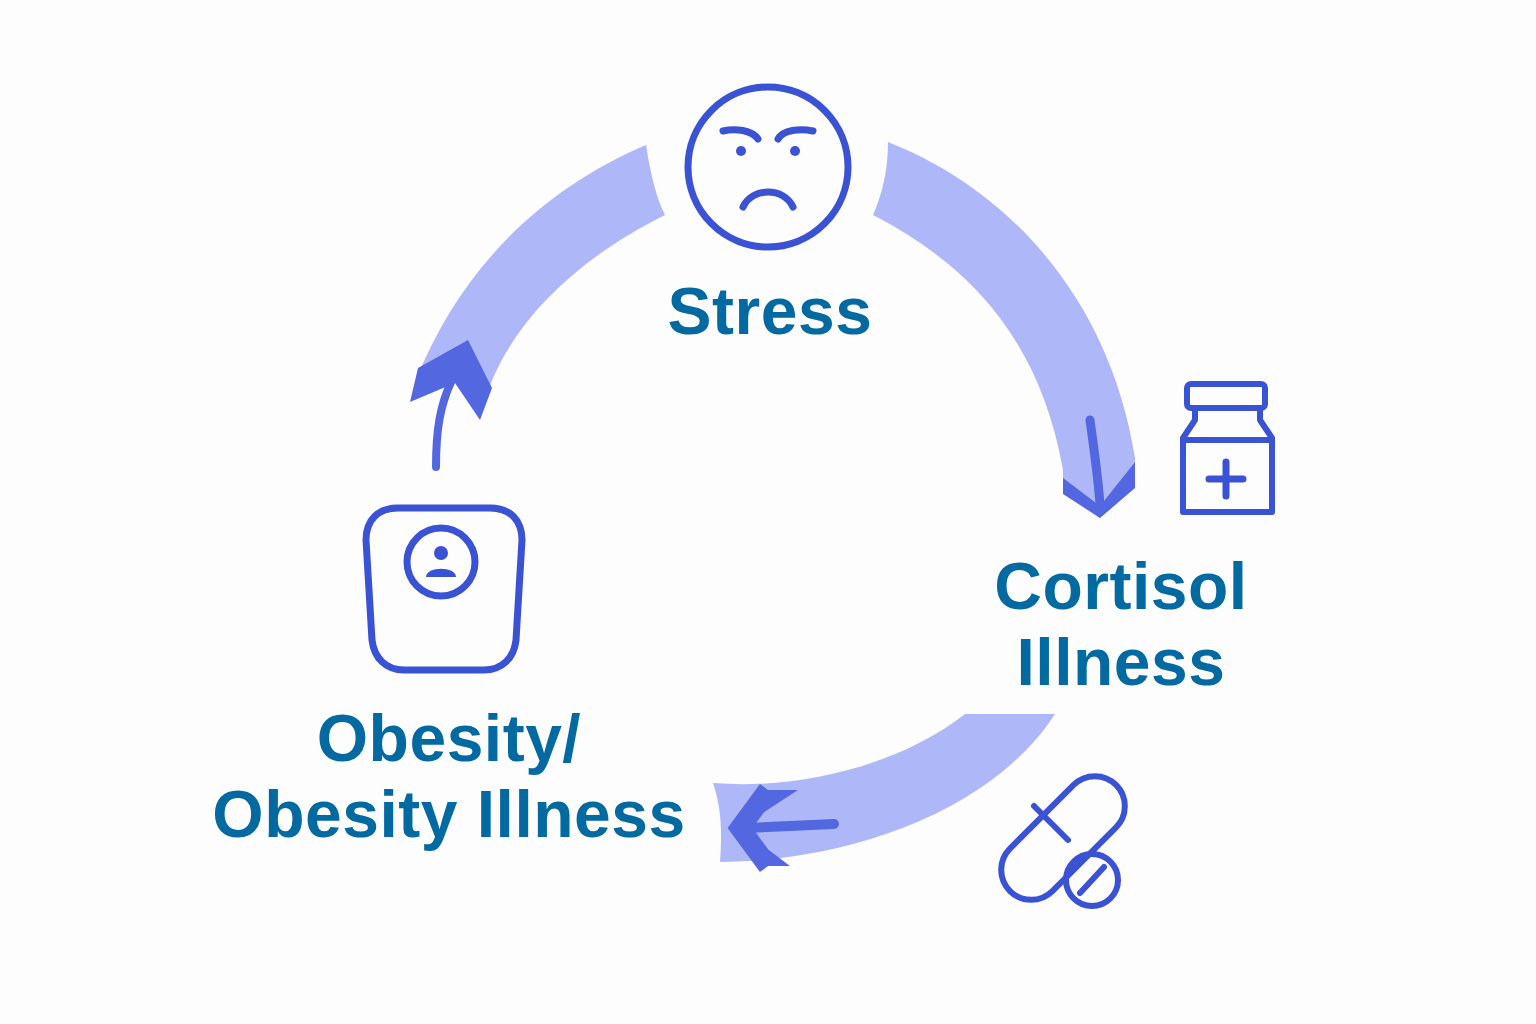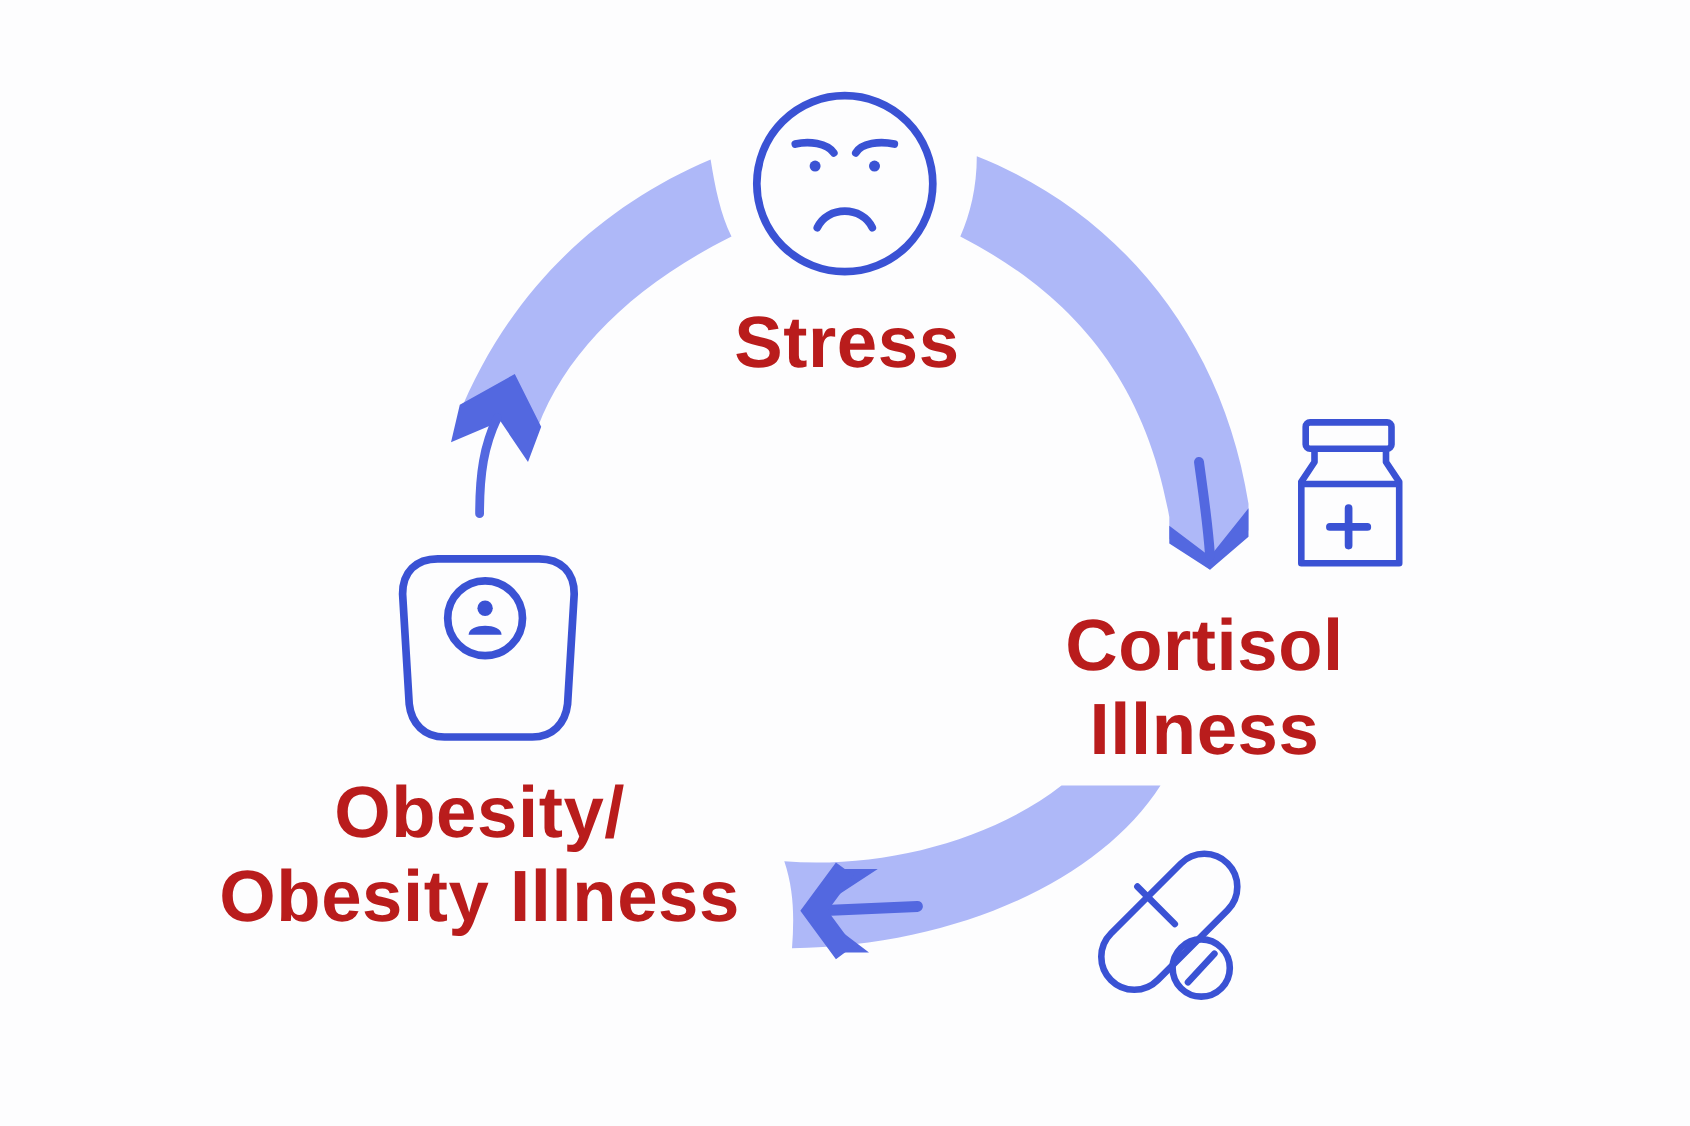--- a/index.html
+++ b/index.html
@@ -3,28 +3,28 @@
 <meta charset="utf-8">
 <style>
   html, body { margin: 0; padding: 0; }
   body {
     width: 1536px; height: 1024px; background: #fdfdfe;
     position: relative; overflow: hidden;
     font-family: "Liberation Sans", "DejaVu Sans", sans-serif;
   }
   .canvas { position: absolute; left: 0; top: 0; width: 1536px; height: 1024px; }
   .label {
-    position: absolute; color: #b91c1c; font-weight: 700;
+    position: absolute; color: #0369a1; font-weight: 700;
     text-align: center; line-height: 1.0; white-space: nowrap;
     letter-spacing: 0.5px;
   }
   .label .line { display: block; }
   #lbl-stress { left: 640px; top: 278px; width: 260px; font-size: 66px; }
-  #lbl-cortisol { left: 930px; top: 548px; width: 330px; font-size: 66px; line-height: 76px; }
-  #lbl-obesity { left: 161px; top: 700px; width: 550px; font-size: 66px; line-height: 76px; }
+  #lbl-cortisol { left: 956px; top: 548px; width: 330px; font-size: 66px; line-height: 76px; }
+  #lbl-obesity { left: 174px; top: 700px; width: 550px; font-size: 66px; line-height: 76px; }
 </style>
 </head>
 <body>
 
 <svg class="canvas" viewBox="0 0 1536 1024" xmlns="http://www.w3.org/2000/svg">
 
   <g>
     <path d="M888,142 C1010,190 1110,300 1135,458 L1135,482 L1100,518 L1063,490 L1063,470
              C1040,340 970,265 873,215 C882,195 888,170 888,142 Z" fill="#aeb8f8"></path>
     <path d="M1063,478 L1100,506 L1135,462 L1135,488 L1100,518 L1063,494 Z" fill="#5368e0"></path>

